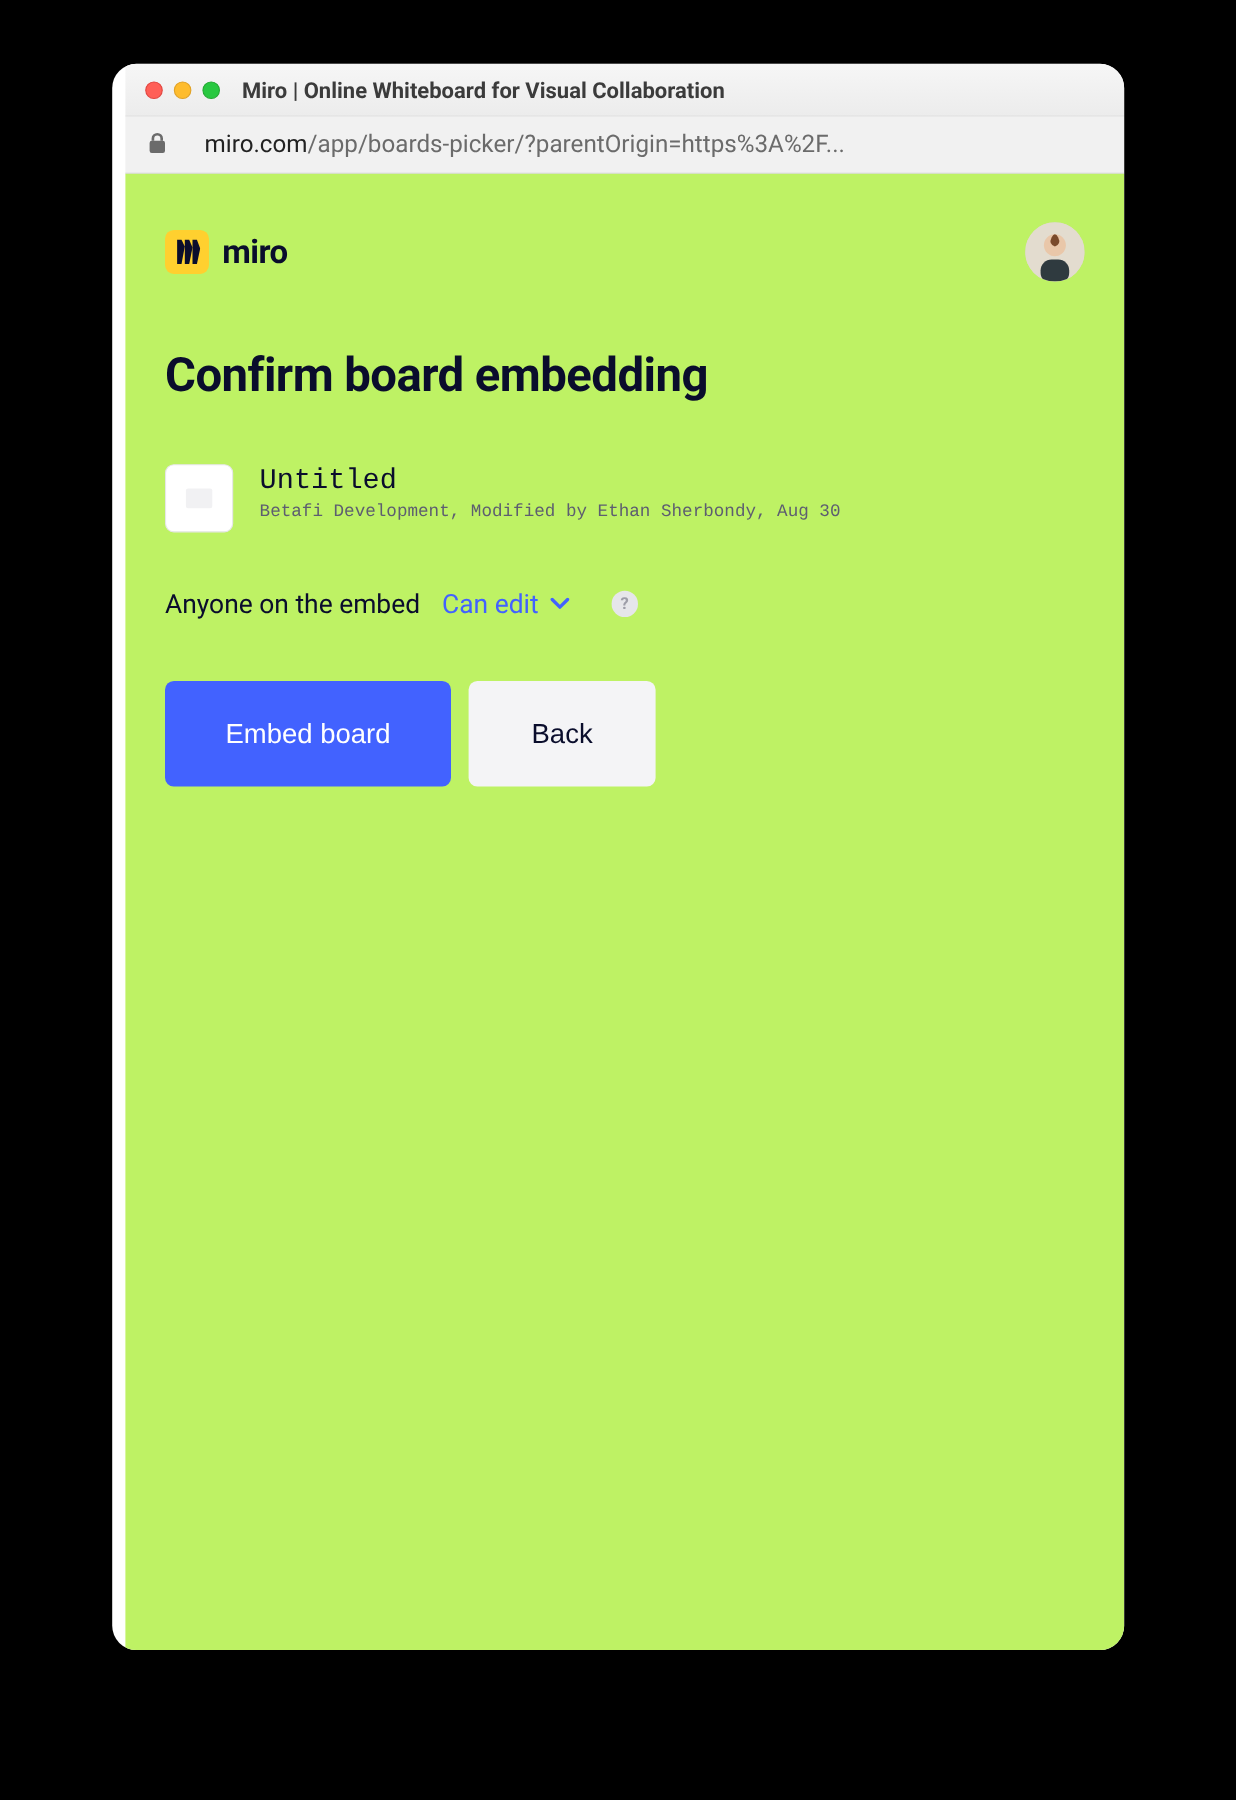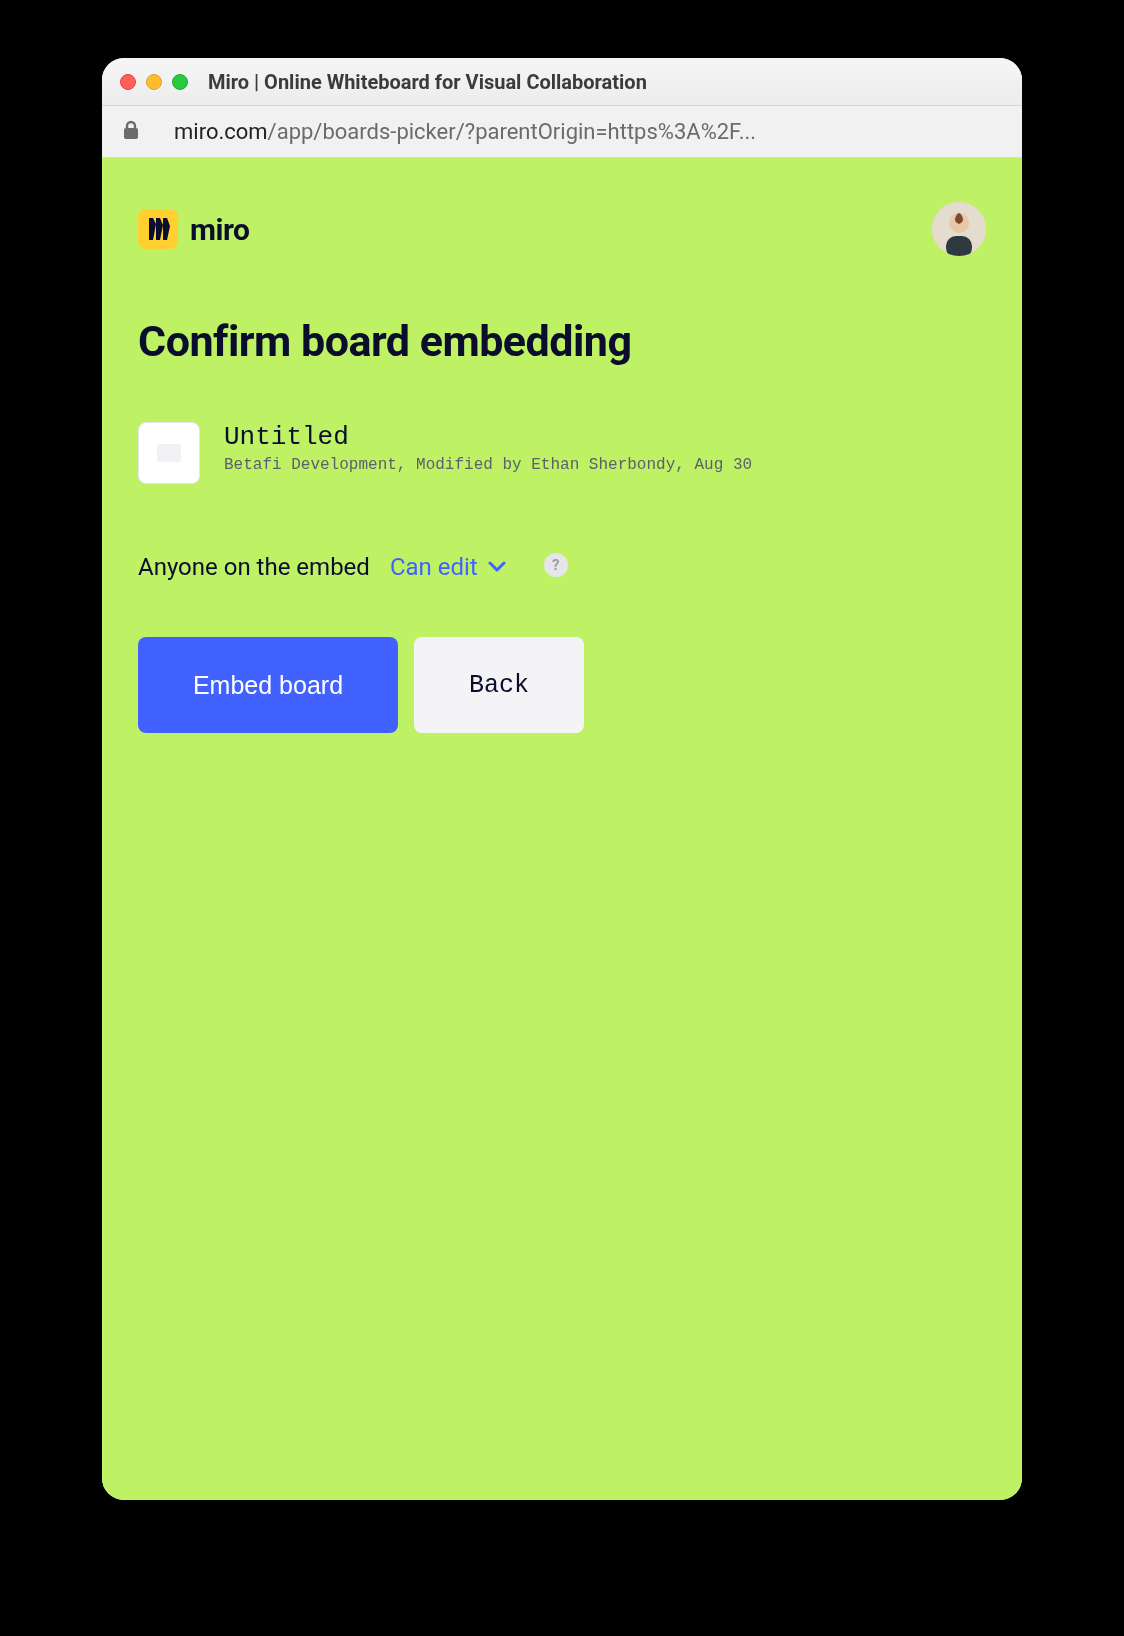--- a/index.html
+++ b/index.html
@@ -21,20 +21,21 @@
 
     .window {
       width: 920px;
       height: 1442px;
       background: #fff;
       border-radius: 22px;
       overflow: hidden;
       box-shadow: 0 6px 30px rgba(0,0,0,0.35);
       display: flex;
       flex-direction: column;
+      padding-left: 12px;
     }
 
     
     .titlebar {
       height: 48px;
       background: linear-gradient(#f6f6f6, #ececec);
       border-bottom: 1px solid #d5d5d5;
       display: flex;
       align-items: center;
       padding: 0 18px;
@@ -186,23 +187,23 @@
       font-weight: 500;
       color: #0a0d2c;
     }
 
     .board-sub {
       font-size: 16px;
       color: #5d5e70;
     }
 
     .perm-row {
-      margin-top: 69px;
-      display: flex;
-      align-items: flex-start;
+      margin-top: 51px;
+      display: flex;
+      align-items: center;
       gap: 20px;
       font-size: 24px;
     }
 
     .perm-label {
       color: #0a0d2c;
     }
 
     .perm-select {
       color: #4262ff;
@@ -247,21 +248,20 @@
     .btn-primary {
       background: #4262ff;
       color: #fff;
       min-width: 260px;
     }
 
     .btn-secondary {
       background: #f4f4f6;
       color: #0a0d2c;
       min-width: 170px;
-      font-family: Liberation Mono, monospace;
     }
   </style>
 </head>
 <body>
 
 <div class="window">
 
   <div class="titlebar">
     <div class="traffic-lights">
       <div class="tl red"></div>

